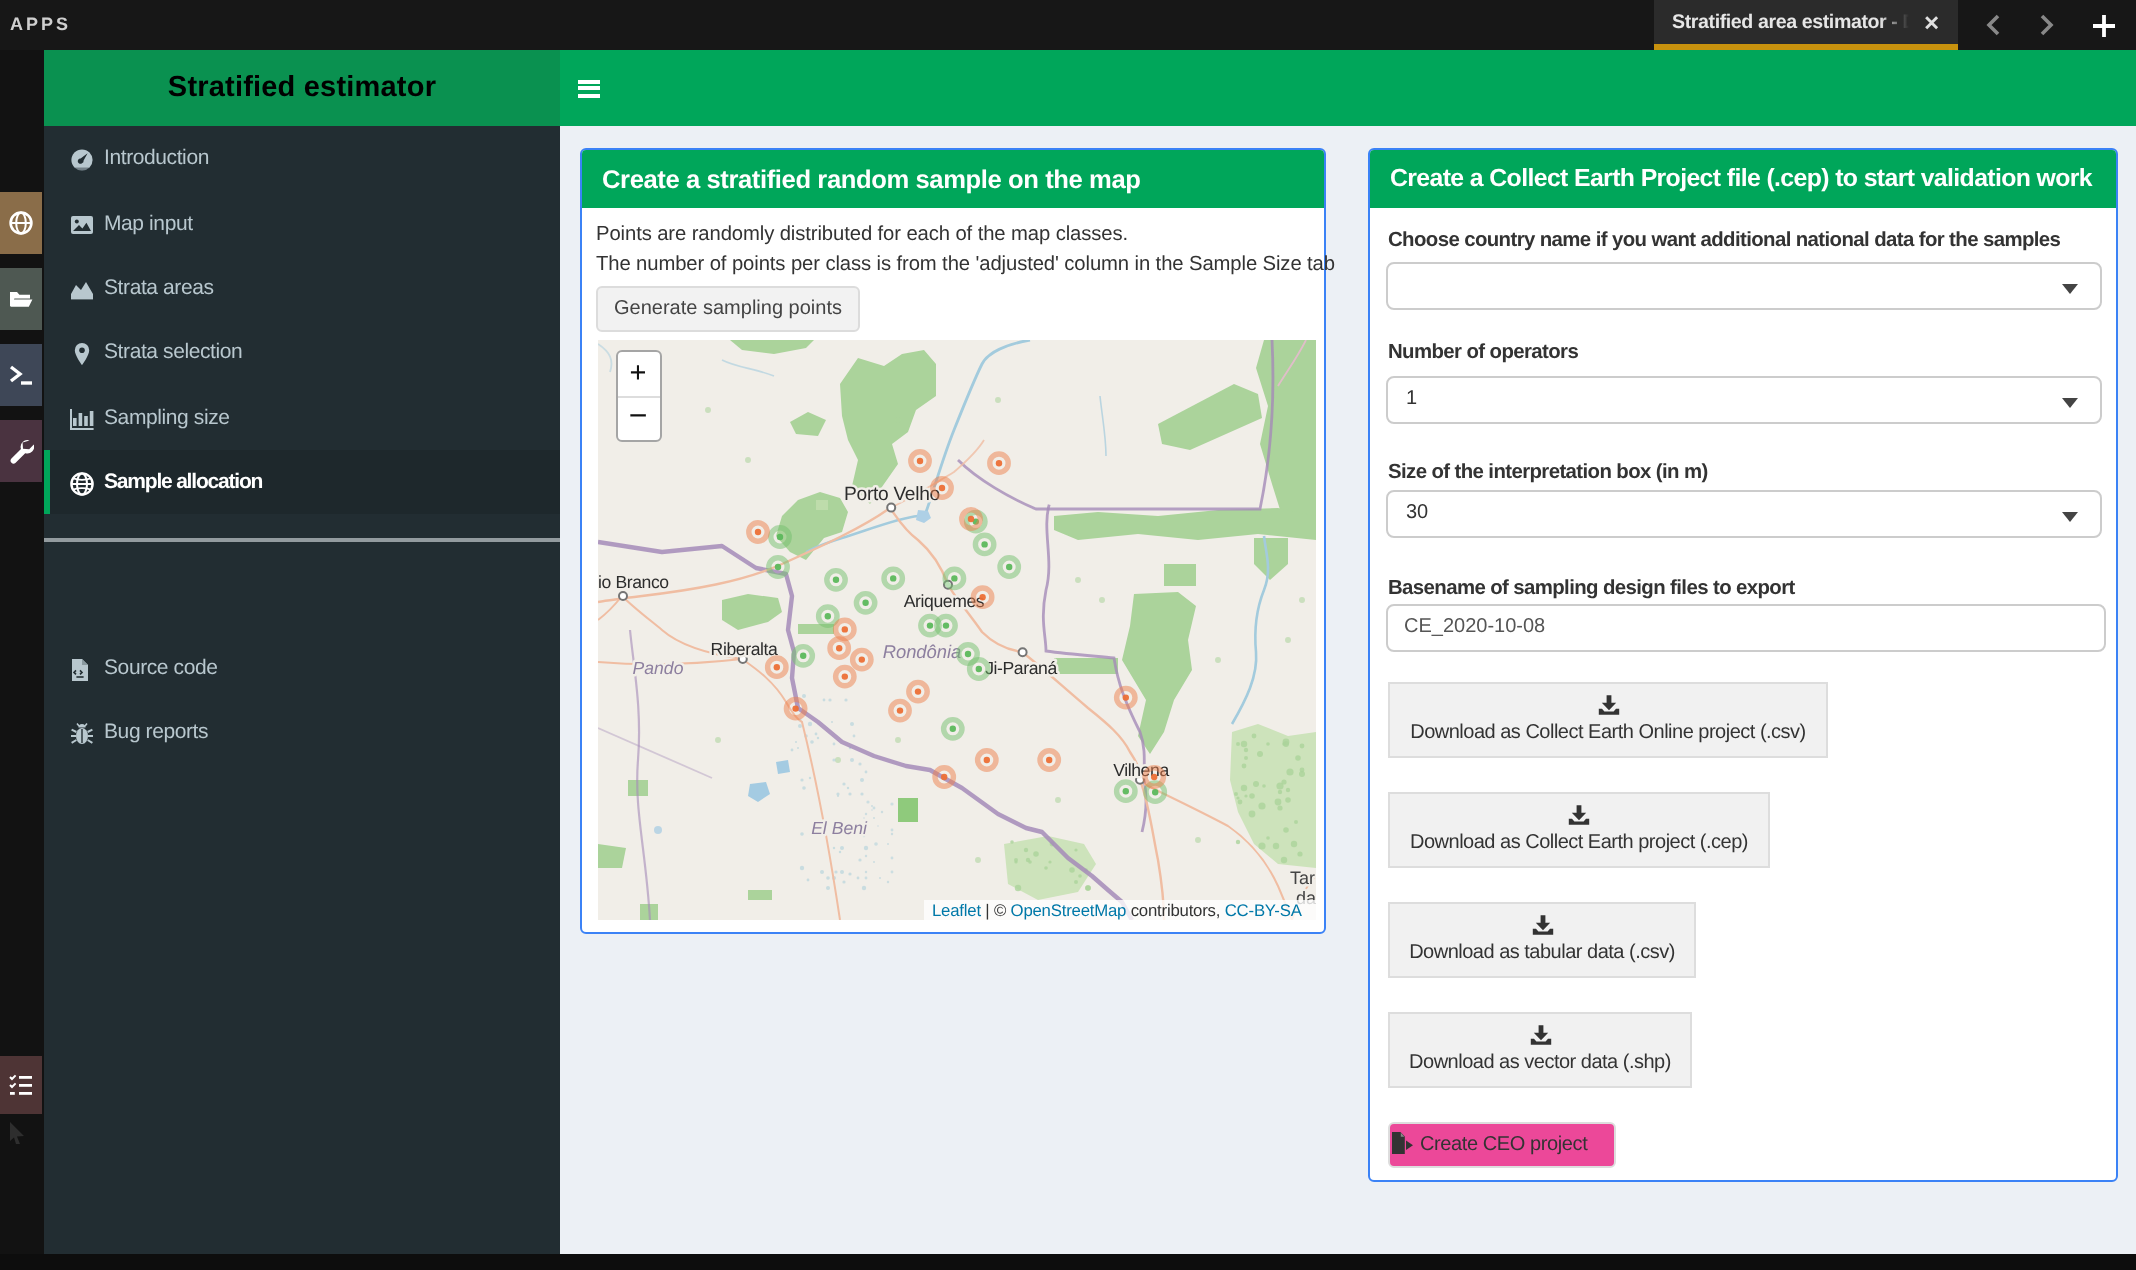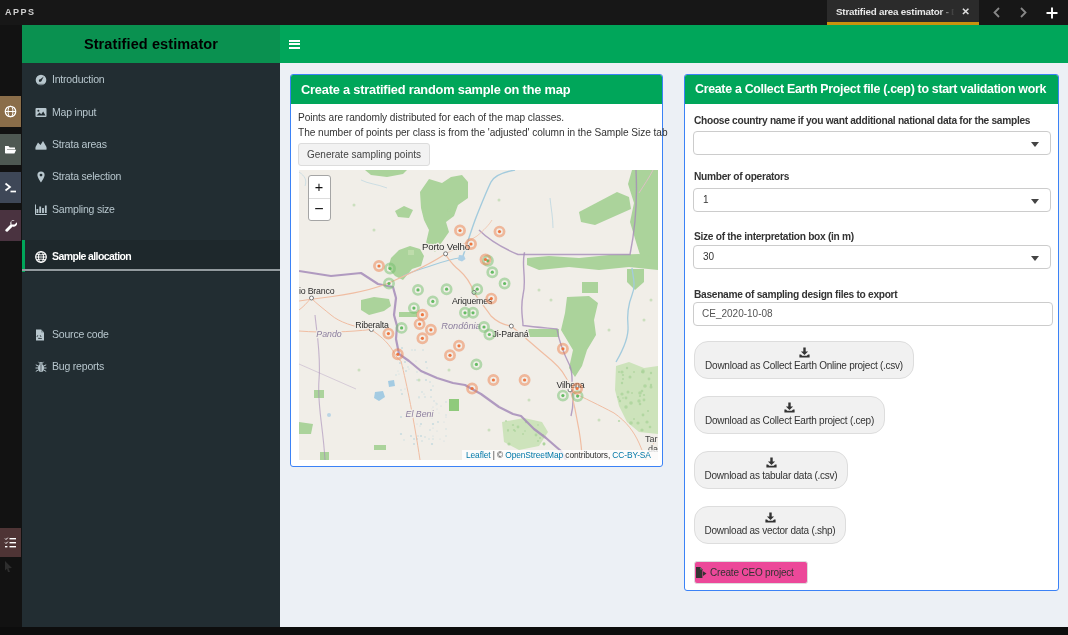--- a/index.html
+++ b/index.html
@@ -43,21 +43,21 @@
 #zoomctl { position:absolute; left:16.5px; top:100px; width:23px; height:46px; background:#fff; border:1px solid #a5a5a5; border-radius:3px; z-index:3; text-align:center; }
 #zoomctl .zi { height:22.5px; line-height:22px; font-size:14.5px; font-weight:400; color:#111; border-bottom:1px solid #ddd; }
 #zoomctl .zo { height:22px; line-height:20px; font-size:16px; font-weight:400; color:#111; }
 
 #p2 { left:404px; top:11px; width:375px; height:517px; }
 #p2 .phead { font-size:12.4px; letter-spacing:-0.3px; }
 .flabel { position:absolute; left:9px; font-size:10.2px; font-weight:bold; letter-spacing:-0.3px; color:#333; }
 .sel { position:absolute; left:8px; width:358px; height:24px; background:#fff; border:1px solid #ccc; border-radius:4px; font-size:10px; color:#333; line-height:22px; padding-left:9px; }
 .caret { position:absolute; right:11px; top:9.5px; width:0; height:0; border-left:4.5px solid transparent; border-right:4.5px solid transparent; border-top:5.5px solid #444; }
 #txtin { position:absolute; left:8px; top:227px; width:360px; height:24px; background:#fff; border:1px solid #ccc; border-radius:4px; font-size:10px; color:#555; line-height:22px; padding-left:8px; }
-.dlbtn { position:absolute; left:9px; background:#f1f1f1; border:1px solid #ddd; border-radius:14px; text-align:center; font-size:10px; letter-spacing:-0.25px; color:#333; height:38px; }
+.dlbtn { position:absolute; left:9px; background:#f1f1f1; border:1px solid #ddd; border-radius:0; text-align:center; font-size:10px; letter-spacing:-0.25px; color:#333; height:38px; }
 .dlbtn svg { margin-top:5px; }
 .dlbtn .bt { margin-top:0px; }
 #ceo { position:absolute; left:9px; top:486px; width:114px; height:23px; background:#ec4899; border:1px solid #ddd; border-radius:3px; font-size:10px; letter-spacing:-0.2px; color:#333; line-height:21px; }
 #ceo svg { vertical-align:-2px; margin-right:3px; }
 
 #footer { position:absolute; left:0; top:627px; width:1068px; height:8px; background:#0d0d0d; z-index:11; }
 .chevsvg { position:absolute; top:6px; }
 </style>
 </head>
 <body>
@@ -153,21 +153,21 @@
   <div class="mi" style="top:168px;">
       <svg width="12" height="11" viewBox="0 0 12 11">
         <rect x="1.5" y="5" width="1.8" height="4" fill="#b8c7ce"></rect>
         <rect x="4.3" y="2.5" width="1.8" height="6.5" fill="#b8c7ce"></rect>
         <rect x="7.1" y="4" width="1.8" height="5" fill="#b8c7ce"></rect>
         <rect x="9.9" y="1.5" width="1.8" height="7.5" fill="#b8c7ce"></rect>
         <path d="M0.5 0.5 V10.5 H11.8" stroke="#b8c7ce" stroke-width="1" fill="none"></path>
       </svg>
       <span class="lbl">Sampling size</span>
     </div>
-  <div class="mi active" style="top:215px;">
+  <div class="mi active" style="top:200px;">
       <svg width="12" height="12" viewBox="0 0 12 12">
         <circle cx="6" cy="6" r="5.3" fill="none" stroke="#fff" stroke-width="1.2"></circle>
         <ellipse cx="6" cy="6" rx="2.5" ry="5.3" fill="none" stroke="#fff" stroke-width="1"></ellipse>
         <line x1="0.7" y1="6" x2="11.3" y2="6" stroke="#fff" stroke-width="1"></line>
         <path d="M1.5 3.2 Q6 4.6 10.5 3.2 M1.5 8.8 Q6 7.4 10.5 8.8" fill="none" stroke="#fff" stroke-width="0.9"></path>
       </svg>
       <span class="lbl">Sample allocation</span>
     </div>
   <div id="sep"></div>
   <div class="mi" style="top:293px;">

